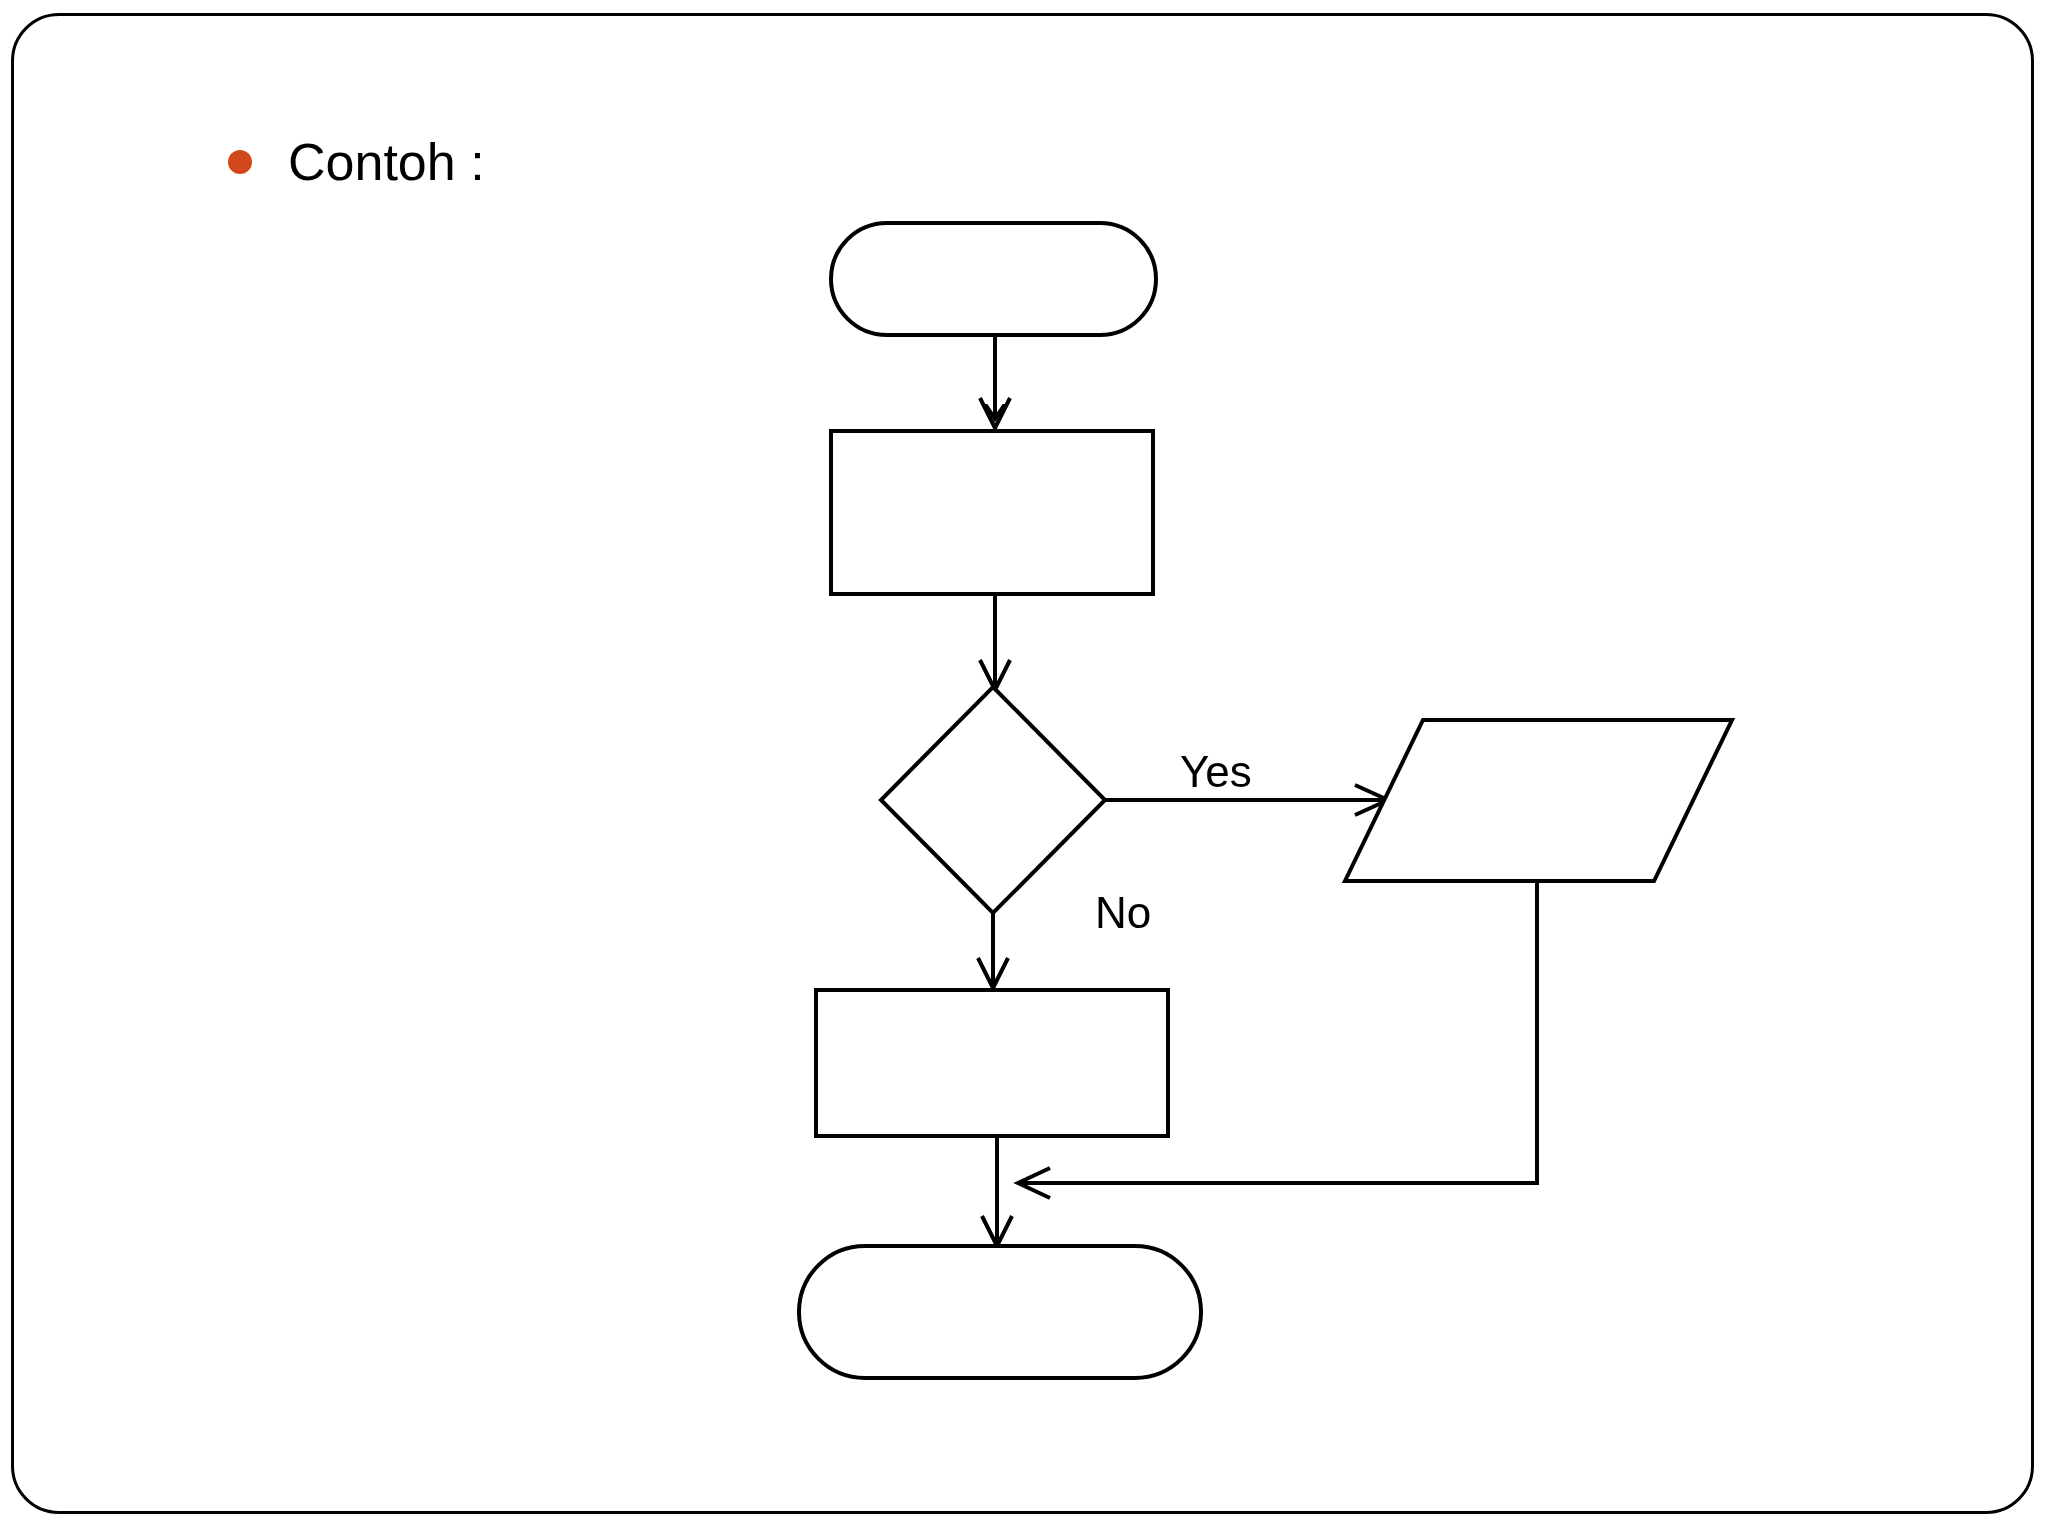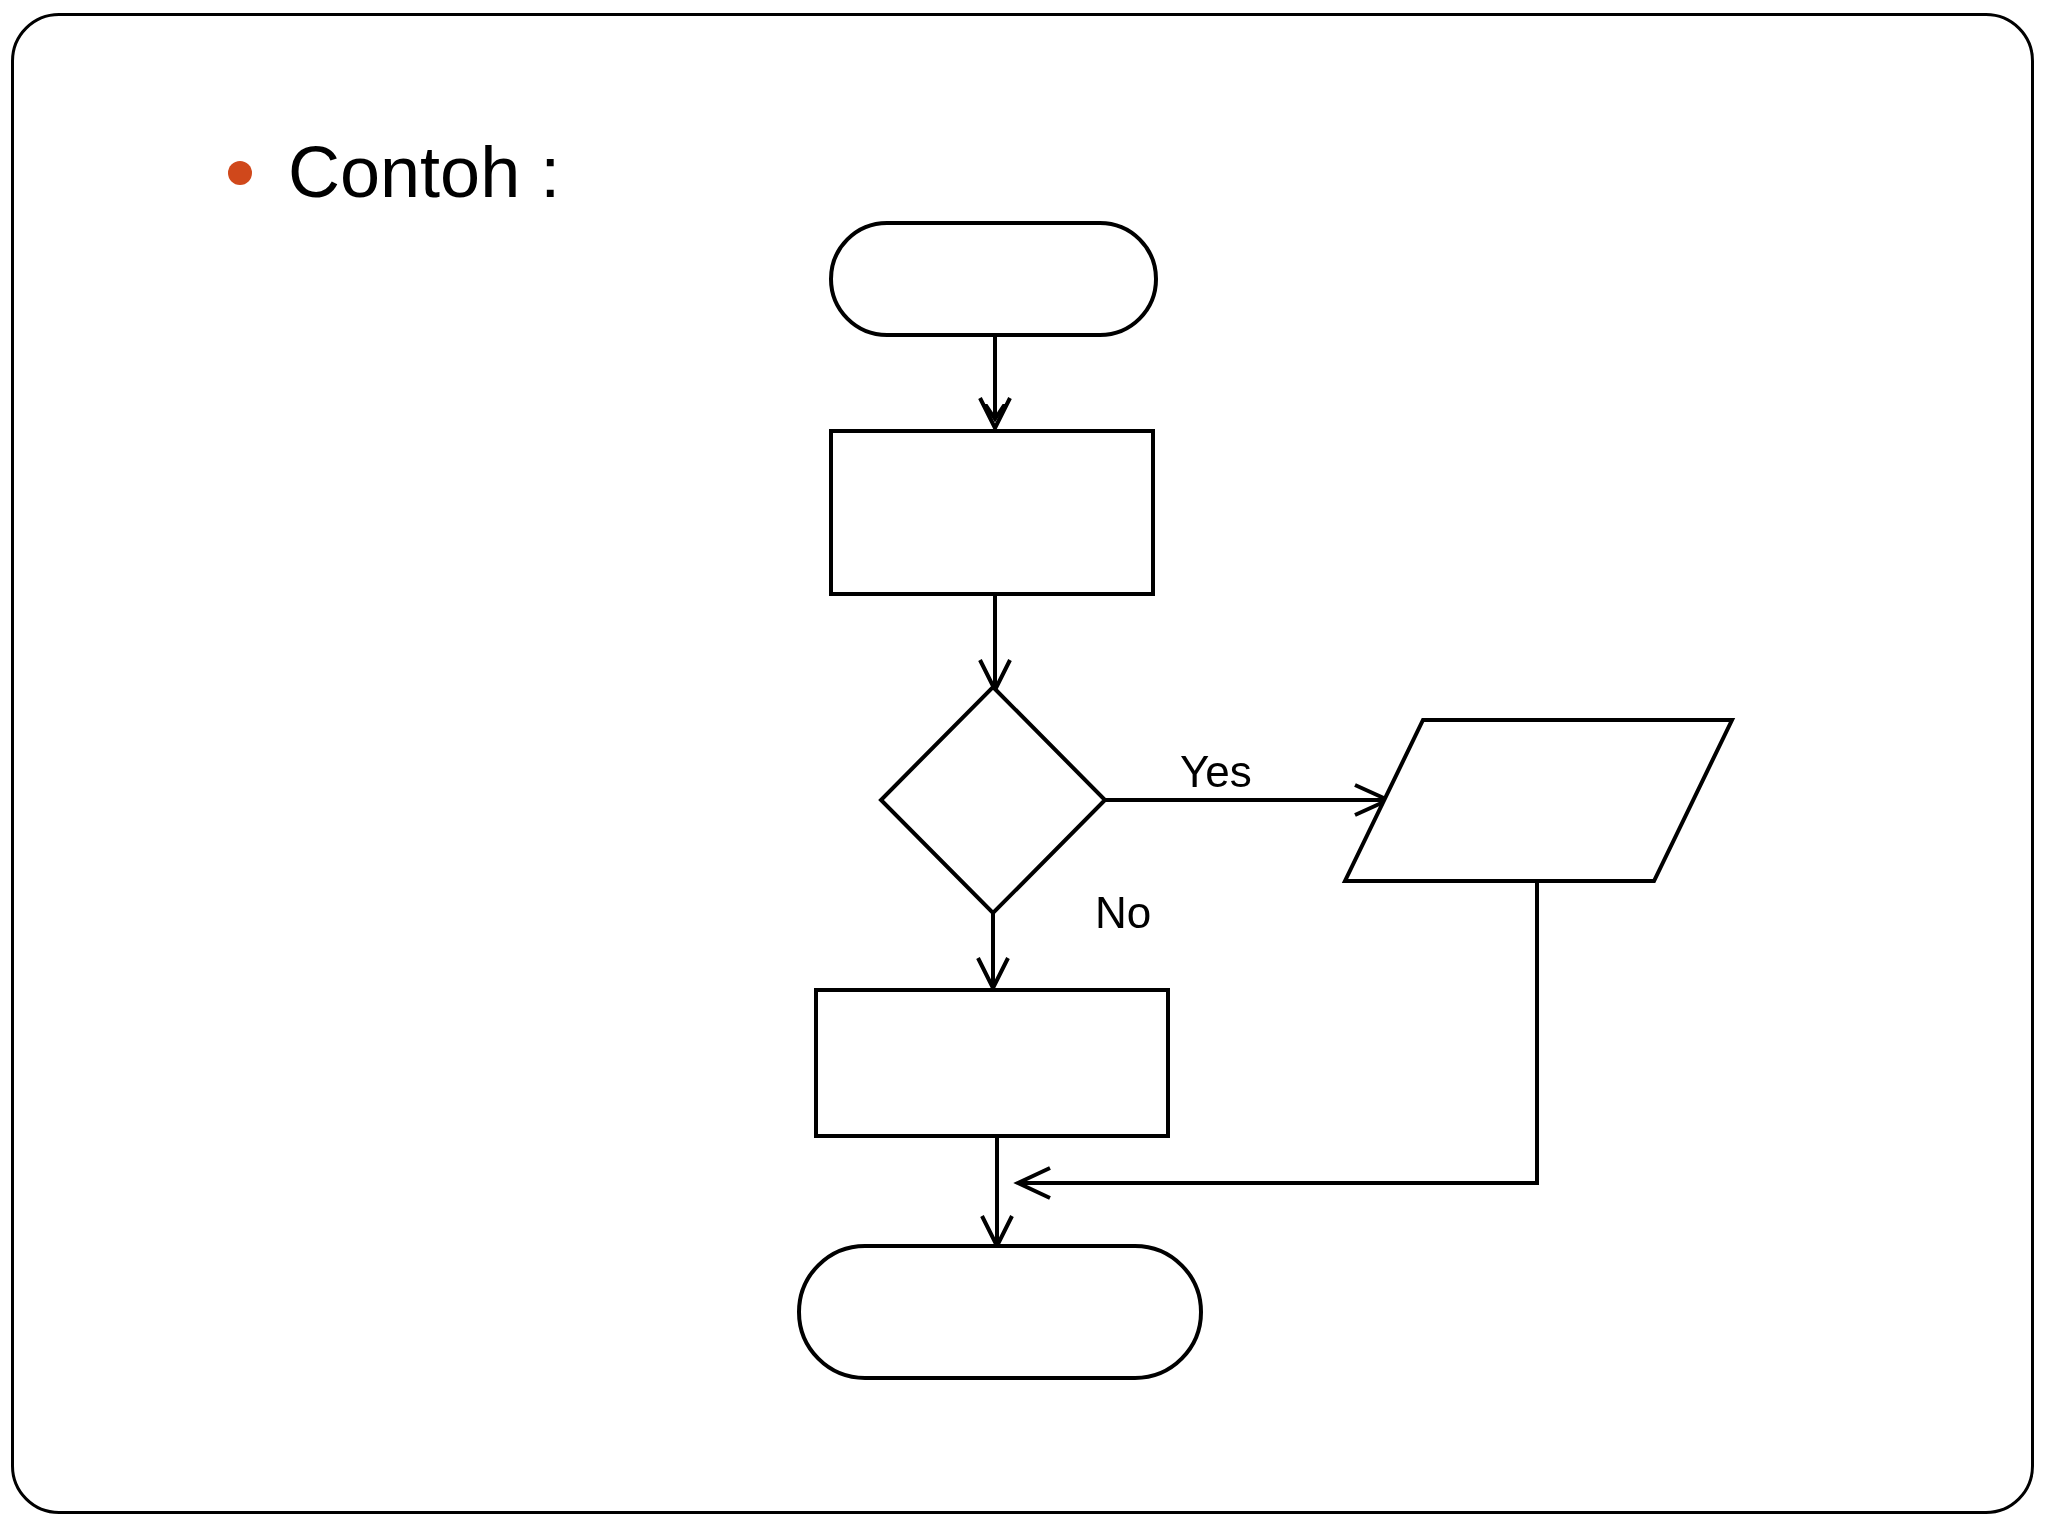--- a/index.html
+++ b/index.html
@@ -40,21 +40,21 @@
   }
   #bullet-dot {
     width: 24px;
     height: 24px;
     border-radius: 50%;
     background: #D0481B;
     margin-right: 36px;
     flex: none;
   }
   #bullet-text {
-    font-size: 72px;
+    font-size: 52px;
     line-height: 1.05;
     color: #000000;
     white-space: pre;
     font-family: "Liberation Sans", sans-serif;
   }
   #flow-svg {
     position: absolute;
     left: 0;
     top: 0;
     width: 2048px;

